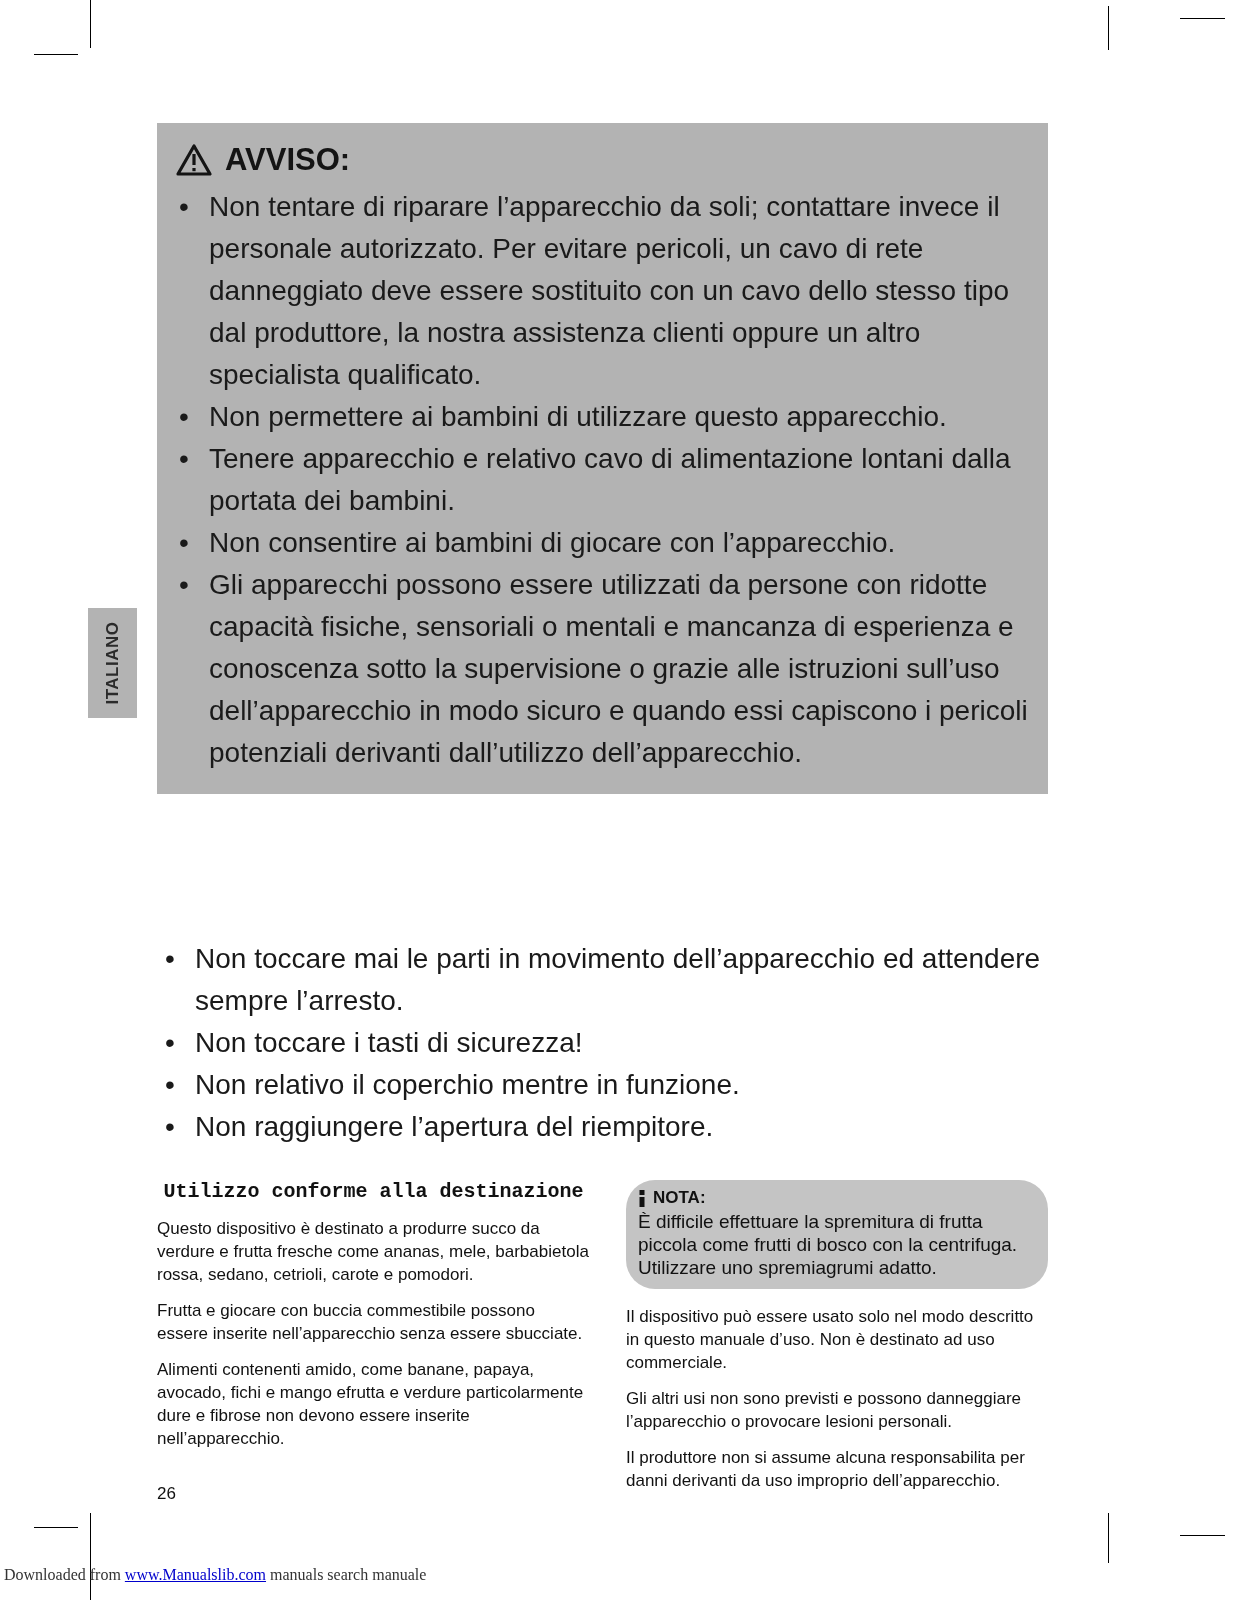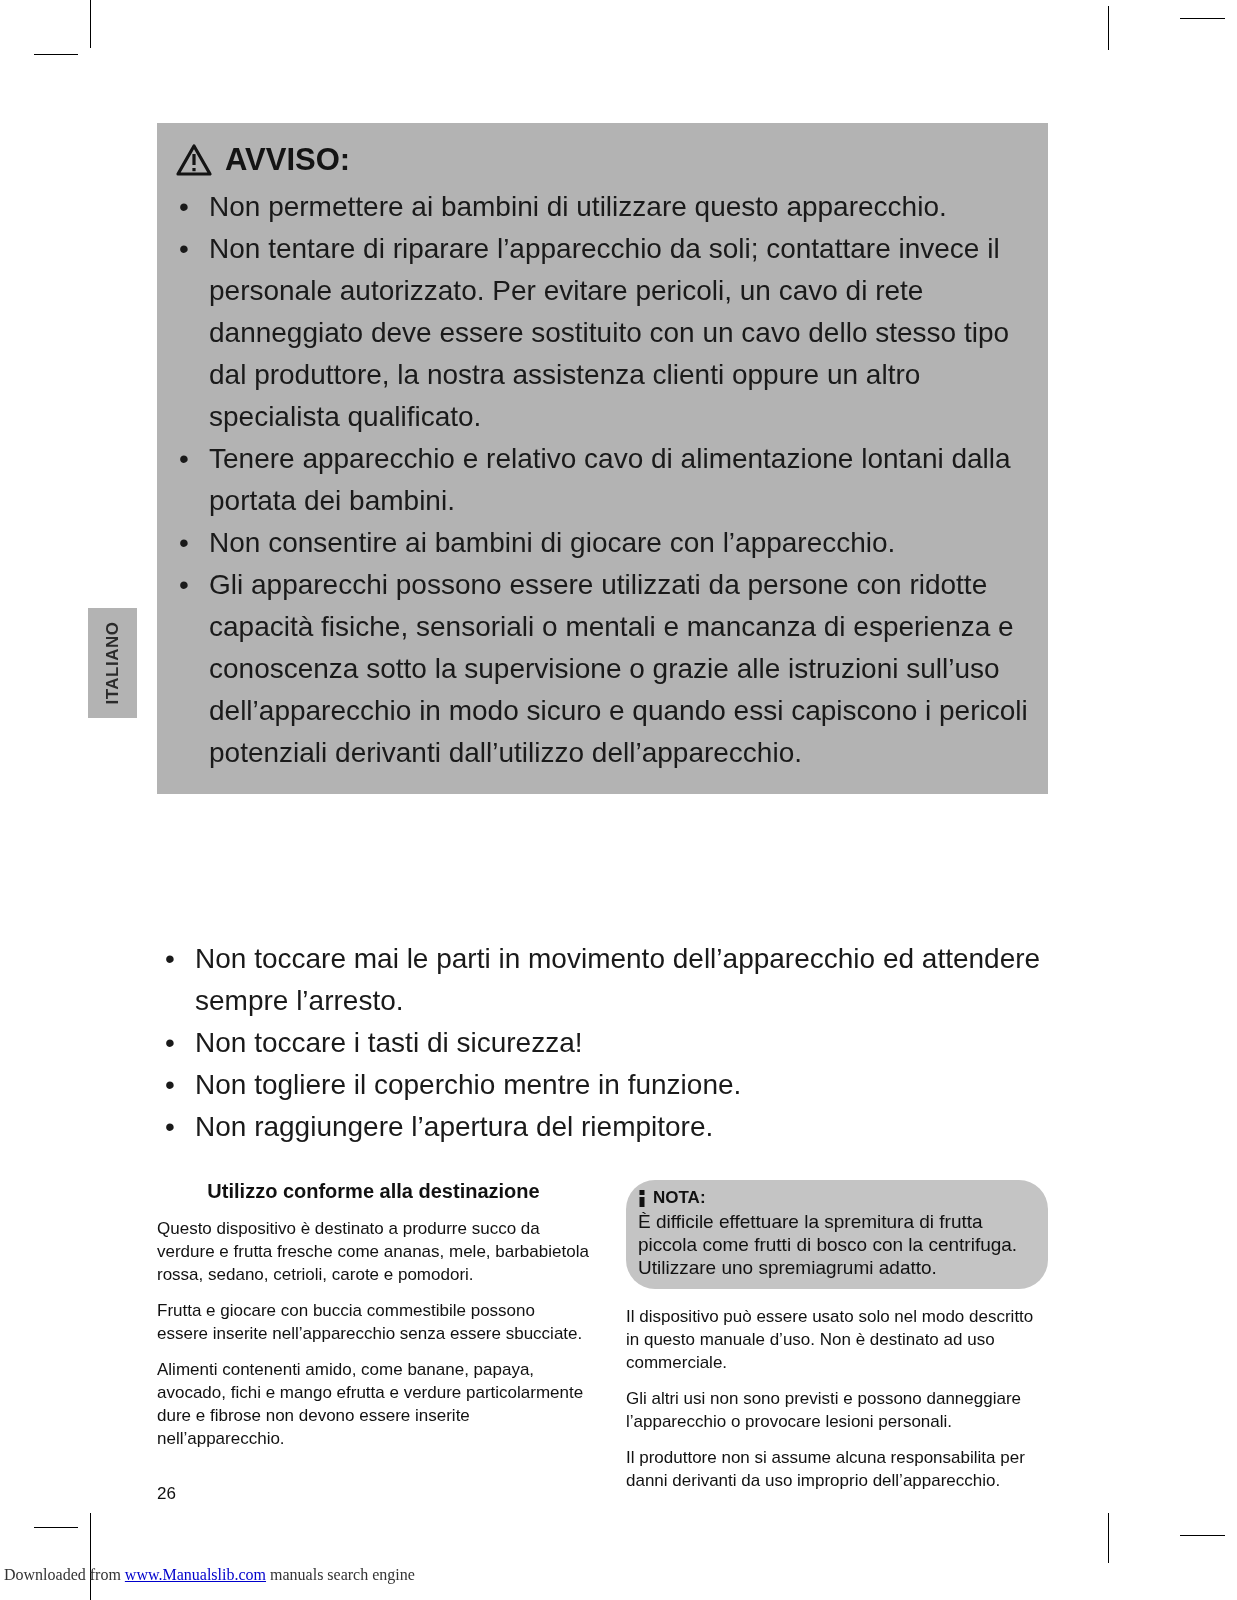--- a/index.html
+++ b/index.html
@@ -58,21 +58,21 @@
   }
 
   
   .columns{
     position:absolute;left:157px;top:1180px;width:891px;
     display:flex;gap:36px;
   }
   .col-left{width:433px;}
   .col-right{width:422px;}
   .use-heading{
-    font-size:20px;font-weight:bold;text-align:center;margin:0 0 14px 0;color:#111;
+    font-size:20px;font-weight:bold;text-align:center;margin:0 0 14px 0;color:#111;font-family:Liberation Mono, monospace;
   }
   .small-p{font-size:17px;line-height:23px;margin:0 0 13px 0;color:#111;}
   .note-box{
     background:#c4c4c4;padding:8px 12px 10px 12px;margin:0 0 16px 0;border-radius:29px;
   }
   .note-title{
     display:flex;align-items:center;gap:7px;
     font-size:17px;font-weight:bold;color:#111;margin-bottom:2px;
   }
   .note-text{font-size:19px;line-height:23px;color:#111;}
@@ -111,31 +111,31 @@
     <div class="warning-title-row">
       <span style="display:inline-flex;">
         <svg width="38" height="34" viewBox="0 0 38 34" aria-hidden="true">
           <path d="M19 3 L35 31 L3 31 Z" fill="none" stroke="#141414" stroke-width="3.2" stroke-linejoin="round"></path>
           <rect x="17.4" y="11" width="3.2" height="11" fill="#141414"></rect>
           <rect x="17.4" y="25" width="3.2" height="3.2" fill="#141414"></rect>
         </svg>
       </span>
       <span class="wt">AVVISO:</span>
     </div>
+    <div class="bullet-item">Non tentare di riparare l’apparecchio da soli; contattare invece il personale autorizzato. Per evitare pericoli, un cavo di rete danneggiato deve essere sostituito con un cavo dello stesso tipo dal produttore, la nostra assistenza clienti oppure un altro specialista qualificato.</div>
     <div class="bullet-item">Non permettere ai bambini di utilizzare questo apparecchio.</div>
-    <div class="bullet-item">Non tentare di riparare l’apparecchio da soli; contattare invece il personale autorizzato. Per evitare pericoli, un cavo di rete danneggiato deve essere sostituito con un cavo dello stesso tipo dal produttore, la nostra assistenza clienti oppure un altro specialista qualificato.</div>
     <div class="bullet-item">Tenere apparecchio e relativo cavo di alimentazione lontani dalla portata dei bambini.</div>
     <div class="bullet-item">Non consentire ai bambini di giocare con l’apparecchio.</div>
     <div class="bullet-item">Gli apparecchi possono essere utilizzati da persone con ridotte capacità fisiche, sensoriali o mentali e mancanza di esperienza e conoscenza sotto la supervisione o grazie alle istruzioni sull’uso dell’apparecchio in modo sicuro e quando essi capiscono i pericoli potenziali derivanti dall’utilizzo dell’apparecchio.</div>
   </div>
 
   <div class="extra-warnings">
     <div class="bullet-item">Non toccare mai le parti in movimento dell’apparecchio ed attendere sempre l’arresto.</div>
     <div class="bullet-item">Non toccare i tasti di sicurezza!</div>
-    <div class="bullet-item">Non togliere il coperchio mentre in funzione.</div>
+    <div class="bullet-item">Non relativo il coperchio mentre in funzione.</div>
     <div class="bullet-item">Non raggiungere l’apertura del riempitore.</div>
   </div>
 
   <div class="columns">
     <div class="col-left">
       <div class="use-heading">Utilizzo conforme alla destinazione</div>
       <p class="small-p">Questo dispositivo è destinato a produrre succo da verdure e frutta fresche come ananas, mele, barbabietola rossa, sedano, cetrioli, carote e pomodori.</p>
       <p class="small-p">Frutta e giocare con buccia commestibile possono essere inserite nell’apparecchio senza essere sbucciate.</p>
       <p class="small-p">Alimenti contenenti amido, come banane, papaya, avocado, fichi e mango efrutta e verdure particolarmente dure e fibrose non devono essere inserite nell’apparecchio.</p>
     </div>
@@ -154,16 +154,16 @@
       </div>
       <p class="small-p">Il dispositivo può essere usato solo nel modo descritto in questo manuale d’uso. Non è destinato ad uso commerciale.</p>
       <p class="small-p">Gli altri usi non sono previsti e possono danneggiare l’apparecchio o provocare lesioni personali.</p>
       <p class="small-p">Il produttore non si assume alcuna responsabilita per danni derivanti da uso improprio dell’apparecchio.</p>
     </div>
   </div>
 
   <div class="page-number">26</div>
 
   <div class="footer">
-    <span>Downloaded from </span><a href="www.Manualslib.com">www.Manualslib.com</a><span> manuals search engine</span>
+    <span>Downloaded from </span><a href="www.Manualslib.com">www.Manualslib.com</a><span> manuals search manuale</span>
   </div>
 
 </div>
 
 </body></html>

